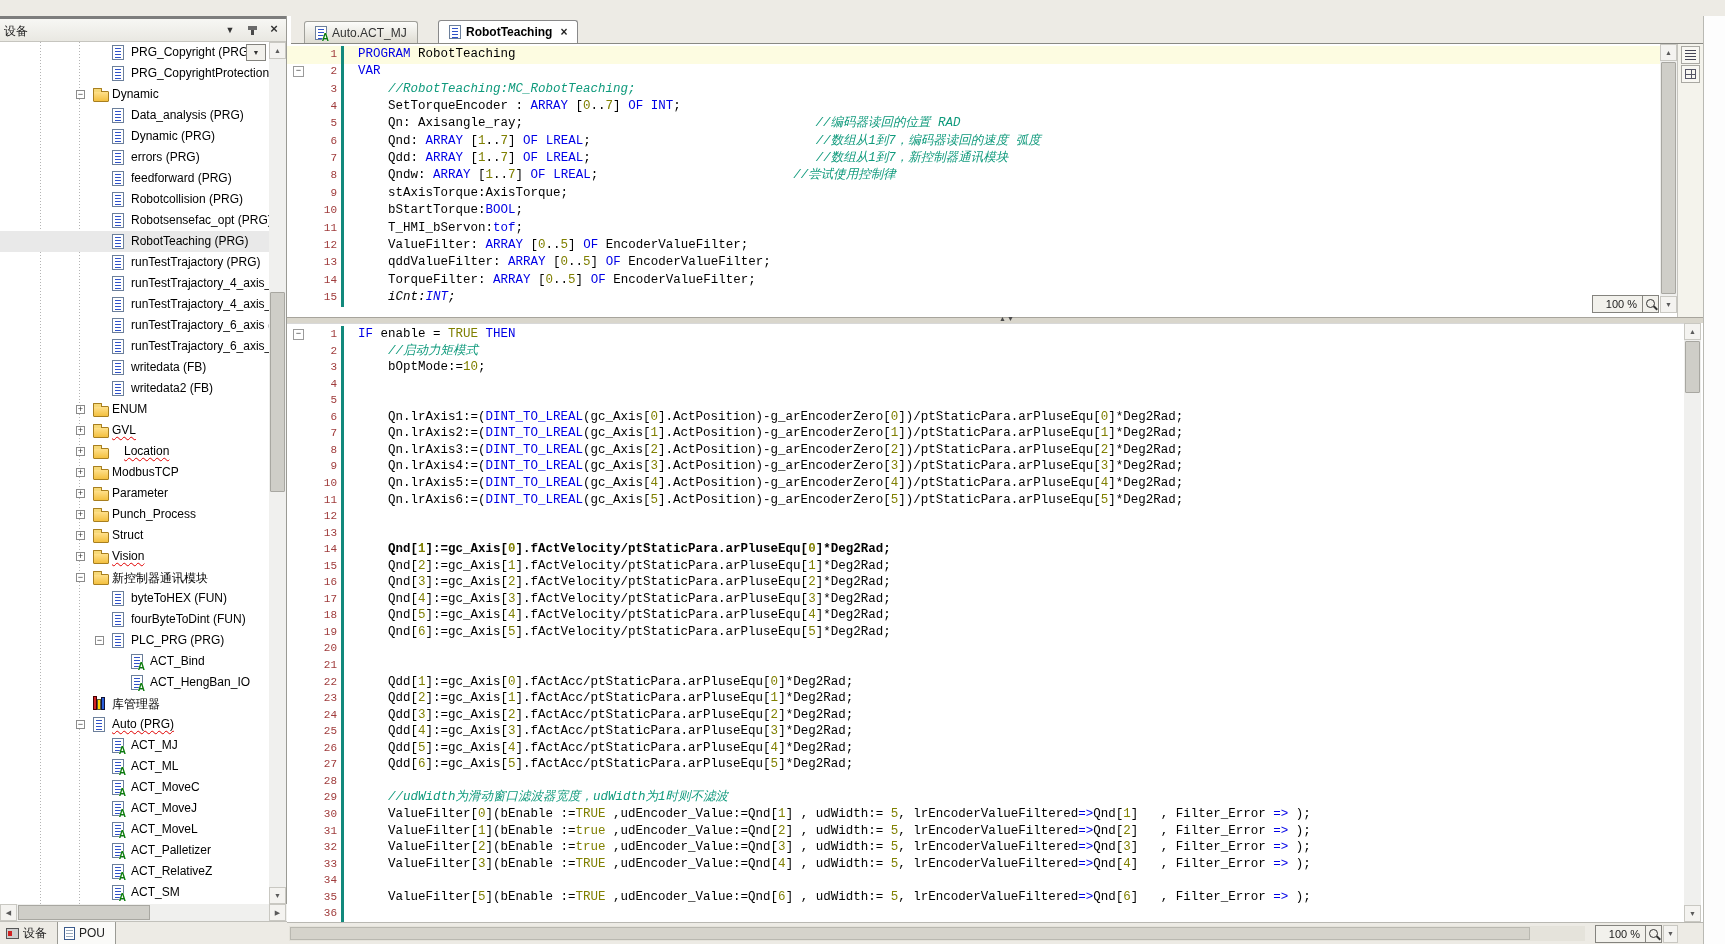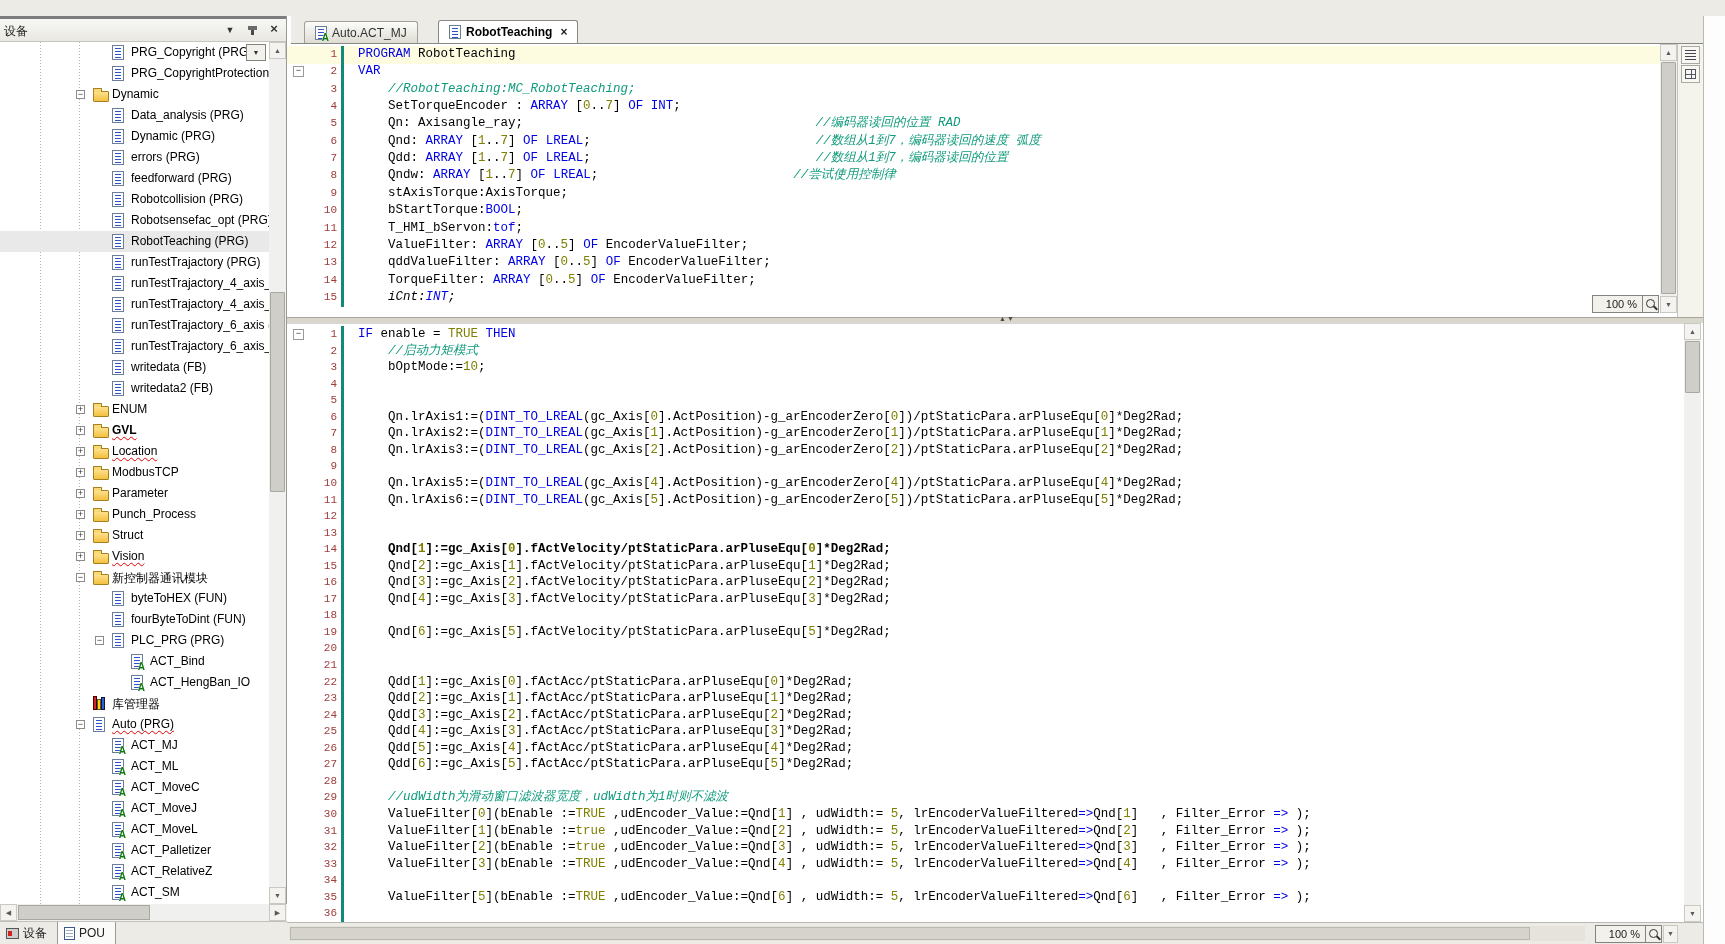--- a/index.html
+++ b/index.html
@@ -205,26 +205,26 @@
             <span class="tlabel" style="left: 131px;">writedata2 (FB)</span>
           </div>
           <div class="trow" style="top: 357px;">
             <span class="exp" style="left: 76px;">+</span>
             <span class="ti i-folder" style="left: 93px;"></span>
             <span class="tlabel" style="left: 112px;">ENUM</span>
           </div>
           <div class="trow" style="top: 378px;">
             <span class="exp" style="left: 76px;">+</span>
             <span class="ti i-folder" style="left: 93px;"></span>
-            <span class="tlabel sq" style="left: 112px; font-weight: bold;">GVL</span>
+            <span class="tlabel sq" style="left: 112px;">GVL</span>
           </div>
           <div class="trow" style="top: 399px;">
             <span class="exp" style="left: 76px;">+</span>
             <span class="ti i-folder" style="left: 93px;"></span>
-            <span class="tlabel sq" style="left: 112px;">Location</span>
+            <span class="tlabel sq" style="left: 124px;">Location</span>
           </div>
           <div class="trow" style="top: 420px;">
             <span class="exp" style="left: 76px;">+</span>
             <span class="ti i-folder" style="left: 93px;"></span>
             <span class="tlabel" style="left: 112px;">ModbusTCP</span>
           </div>
           <div class="trow" style="top: 441px;">
             <span class="exp" style="left: 76px;">+</span>
             <span class="ti i-folder" style="left: 93px;"></span>
             <span class="tlabel" style="left: 112px;">Parameter</span>
@@ -375,21 +375,21 @@
         <div class="ln" style="top: 242.9px; line-height: 17.35px;">15</div>
       </div>
     <div class="mbar" style="height:261px;"></div>
     <div class="codearea" id="dcode">
         <div class="cl" style="top: 0px; line-height: 17.35px;"><span class="k">PROGRAM</span> RobotTeaching</div>
         <div class="cl" style="top: 17.35px; line-height: 17.35px;"><span class="k">VAR</span></div>
         <div class="cl" style="top: 34.7px; line-height: 17.35px;">    <span class="c">//RobotTeaching:MC_RobotTeaching;</span></div>
         <div class="cl" style="top: 52.05px; line-height: 17.35px;">    SetTorqueEncoder : <span class="k">ARRAY</span> [<span class="n">0</span>..<span class="n">7</span>] <span class="k">OF</span> <span class="k">INT</span>;</div>
         <div class="cl" style="top: 69.4px; line-height: 17.35px;">    Qn: Axisangle_ray;                                       <span class="c">//编码器读回的位置 RAD</span></div>
         <div class="cl" style="top: 86.75px; line-height: 17.35px;">    Qnd: <span class="k">ARRAY</span> [<span class="n">1</span>..<span class="n">7</span>] <span class="k">OF</span> <span class="k">LREAL</span>;                              <span class="c">//数组从1到7，编码器读回的速度 弧度</span></div>
-        <div class="cl" style="top: 104.1px; line-height: 17.35px;">    Qdd: <span class="k">ARRAY</span> [<span class="n">1</span>..<span class="n">7</span>] <span class="k">OF</span> <span class="k">LREAL</span>;                              <span class="c">//数组从1到7，编码器读回的位置</span></div>
+        <div class="cl" style="top: 104.1px; line-height: 17.35px;">    Qdd: <span class="k">ARRAY</span> [<span class="n">1</span>..<span class="n">7</span>] <span class="k">OF</span> <span class="k">LREAL</span>;                              <span class="c">//数组从1到7，新控制器通讯模块</span></div>
         <div class="cl" style="top: 121.45px; line-height: 17.35px;">    Qndw: <span class="k">ARRAY</span> [<span class="n">1</span>..<span class="n">7</span>] <span class="k">OF</span> <span class="k">LREAL</span>;                          <span class="c">//尝试使用控制律</span></div>
         <div class="cl" style="top: 138.8px; line-height: 17.35px;">    stAxisTorque:AxisTorque;</div>
         <div class="cl" style="top: 156.15px; line-height: 17.35px;">    bStartTorque:<span class="k">BOOL</span>;</div>
         <div class="cl" style="top: 173.5px; line-height: 17.35px;">    T_HMI_bServon:<span class="k">tof</span>;</div>
         <div class="cl" style="top: 190.85px; line-height: 17.35px;">    ValueFilter: <span class="k">ARRAY</span> [<span class="n">0</span>..<span class="n">5</span>] <span class="k">OF</span> EncoderValueFilter;</div>
         <div class="cl" style="top: 208.2px; line-height: 17.35px;">    qddValueFilter: <span class="k">ARRAY</span> [<span class="n">0</span>..<span class="n">5</span>] <span class="k">OF</span> EncoderValueFilter;</div>
         <div class="cl" style="top: 225.55px; line-height: 17.35px;">    TorqueFilter: <span class="k">ARRAY</span> [<span class="n">0</span>..<span class="n">5</span>] <span class="k">OF</span> EncoderValueFilter;</div>
         <div class="cl" style="top: 242.9px; line-height: 17.35px; font-style: italic;">    iCnt:<span class="k">INT</span>;</div>
       </div>
   </div>
@@ -458,28 +458,30 @@
     <div class="mbar" style="height:596px;"></div>
     <div class="codearea" id="icode">
         <div class="cl" style="top: 0px; line-height: 16.55px;"><span class="k">IF</span> enable = <span class="n">TRUE</span> <span class="k">THEN</span></div>
         <div class="cl" style="top: 16.55px; line-height: 16.55px;">    <span class="c">//启动力矩模式</span></div>
         <div class="cl" style="top: 33.1px; line-height: 16.55px;">    bOptMode:=<span class="n">10</span>;</div>
         <div class="cl" style="top: 49.65px; line-height: 16.55px;">&nbsp;</div>
         <div class="cl" style="top: 66.2px; line-height: 16.55px;">&nbsp;</div>
         <div class="cl" style="top: 82.75px; line-height: 16.55px;">    Qn.lrAxis1:=(<span class="k">DINT_TO_LREAL</span>(gc_Axis[<span class="n">0</span>].ActPosition)-g_arEncoderZero[<span class="n">0</span>])/ptStaticPara.arPluseEqu[<span class="n">0</span>]*Deg2Rad;</div>
         <div class="cl" style="top: 99.3px; line-height: 16.55px;">    Qn.lrAxis2:=(<span class="k">DINT_TO_LREAL</span>(gc_Axis[<span class="n">1</span>].ActPosition)-g_arEncoderZero[<span class="n">1</span>])/ptStaticPara.arPluseEqu[<span class="n">1</span>]*Deg2Rad;</div>
         <div class="cl" style="top: 115.85px; line-height: 16.55px;">    Qn.lrAxis3:=(<span class="k">DINT_TO_LREAL</span>(gc_Axis[<span class="n">2</span>].ActPosition)-g_arEncoderZero[<span class="n">2</span>])/ptStaticPara.arPluseEqu[<span class="n">2</span>]*Deg2Rad;</div>
+        <div class="cl" style="top: 132.4px; line-height: 16.55px;">    Qn.lrAxis4:=(<span class="k">DINT_TO_LREAL</span>(gc_Axis[<span class="n">3</span>].ActPosition)-g_arEncoderZero[<span class="n">3</span>])/ptStaticPara.arPluseEqu[<span class="n">3</span>]*Deg2Rad;</div>
         <div class="cl" style="top: 148.95px; line-height: 16.55px;">    Qn.lrAxis5:=(<span class="k">DINT_TO_LREAL</span>(gc_Axis[<span class="n">4</span>].ActPosition)-g_arEncoderZero[<span class="n">4</span>])/ptStaticPara.arPluseEqu[<span class="n">4</span>]*Deg2Rad;</div>
         <div class="cl" style="top: 165.5px; line-height: 16.55px;">    Qn.lrAxis6:=(<span class="k">DINT_TO_LREAL</span>(gc_Axis[<span class="n">5</span>].ActPosition)-g_arEncoderZero[<span class="n">5</span>])/ptStaticPara.arPluseEqu[<span class="n">5</span>]*Deg2Rad;</div>
         <div class="cl" style="top: 182.05px; line-height: 16.55px;">&nbsp;</div>
         <div class="cl" style="top: 198.6px; line-height: 16.55px;">&nbsp;</div>
         <div class="cl" style="top: 215.15px; line-height: 16.55px; font-weight: bold;">    Qnd[<span class="n">1</span>]:=gc_Axis[<span class="n">0</span>].fActVelocity/ptStaticPara.arPluseEqu[<span class="n">0</span>]*Deg2Rad;</div>
         <div class="cl" style="top: 231.7px; line-height: 16.55px;">    Qnd[<span class="n">2</span>]:=gc_Axis[<span class="n">1</span>].fActVelocity/ptStaticPara.arPluseEqu[<span class="n">1</span>]*Deg2Rad;</div>
         <div class="cl" style="top: 248.25px; line-height: 16.55px;">    Qnd[<span class="n">3</span>]:=gc_Axis[<span class="n">2</span>].fActVelocity/ptStaticPara.arPluseEqu[<span class="n">2</span>]*Deg2Rad;</div>
         <div class="cl" style="top: 264.8px; line-height: 16.55px;">    Qnd[<span class="n">4</span>]:=gc_Axis[<span class="n">3</span>].fActVelocity/ptStaticPara.arPluseEqu[<span class="n">3</span>]*Deg2Rad;</div>
+        <div class="cl" style="top: 281.35px; line-height: 16.55px;">    Qnd[<span class="n">5</span>]:=gc_Axis[<span class="n">4</span>].fActVelocity/ptStaticPara.arPluseEqu[<span class="n">4</span>]*Deg2Rad;</div>
         <div class="cl" style="top: 297.9px; line-height: 16.55px;">    Qnd[<span class="n">6</span>]:=gc_Axis[<span class="n">5</span>].fActVelocity/ptStaticPara.arPluseEqu[<span class="n">5</span>]*Deg2Rad;</div>
         <div class="cl" style="top: 314.45px; line-height: 16.55px;">&nbsp;</div>
         <div class="cl" style="top: 331px; line-height: 16.55px;">&nbsp;</div>
         <div class="cl" style="top: 347.55px; line-height: 16.55px;">    Qdd[<span class="n">1</span>]:=gc_Axis[<span class="n">0</span>].fActAcc/ptStaticPara.arPluseEqu[<span class="n">0</span>]*Deg2Rad;</div>
         <div class="cl" style="top: 364.1px; line-height: 16.55px;">    Qdd[<span class="n">2</span>]:=gc_Axis[<span class="n">1</span>].fActAcc/ptStaticPara.arPluseEqu[<span class="n">1</span>]*Deg2Rad;</div>
         <div class="cl" style="top: 380.65px; line-height: 16.55px;">    Qdd[<span class="n">3</span>]:=gc_Axis[<span class="n">2</span>].fActAcc/ptStaticPara.arPluseEqu[<span class="n">2</span>]*Deg2Rad;</div>
         <div class="cl" style="top: 397.2px; line-height: 16.55px;">    Qdd[<span class="n">4</span>]:=gc_Axis[<span class="n">3</span>].fActAcc/ptStaticPara.arPluseEqu[<span class="n">3</span>]*Deg2Rad;</div>
         <div class="cl" style="top: 413.75px; line-height: 16.55px;">    Qdd[<span class="n">5</span>]:=gc_Axis[<span class="n">4</span>].fActAcc/ptStaticPara.arPluseEqu[<span class="n">4</span>]*Deg2Rad;</div>
         <div class="cl" style="top: 430.3px; line-height: 16.55px;">    Qdd[<span class="n">6</span>]:=gc_Axis[<span class="n">5</span>].fActAcc/ptStaticPara.arPluseEqu[<span class="n">5</span>]*Deg2Rad;</div>
         <div class="cl" style="top: 446.85px; line-height: 16.55px;">&nbsp;</div>

